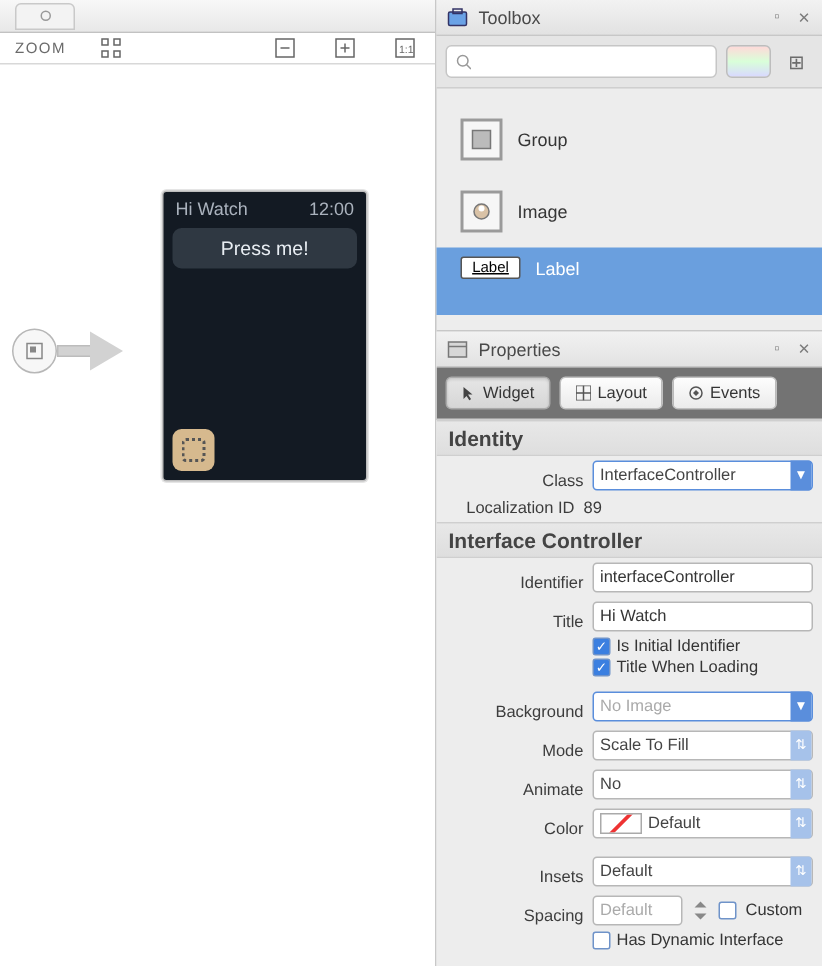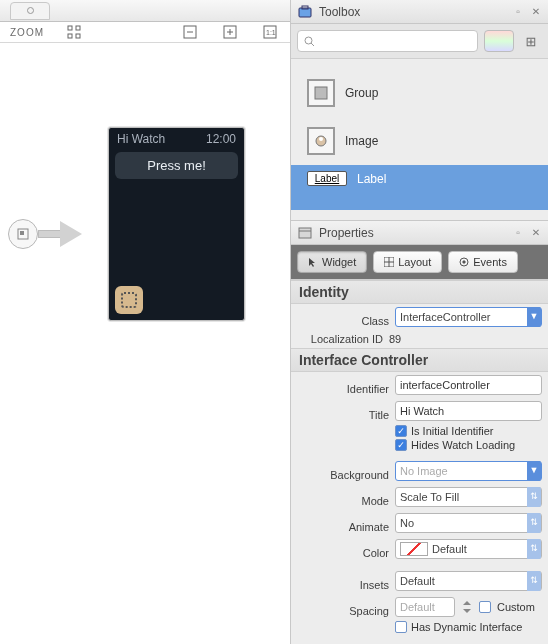--- a/index.html
+++ b/index.html
@@ -247,21 +247,21 @@
               <span>Hi Watch</span>
             </div>
           </div>
       </div>
       <div class="chk-row">
           <span class="chk">✓</span>
           <span>Is Initial Identifier</span>
         </div>
       <div class="chk-row">
           <span class="chk">✓</span>
-          <span>Hides Watch Loading</span>
+          <span>Title When Loading</span>
         </div>
 
       <div style="height:6px"></div>
       <div class="prop-row">
         <div class="prop-label">Background</div>
         <div class="prop-field">
             <div class="combo blue">
               <span class="cv" style="color:#aaa">No Image</span>
               <span class="chev">▼</span>
             </div>

